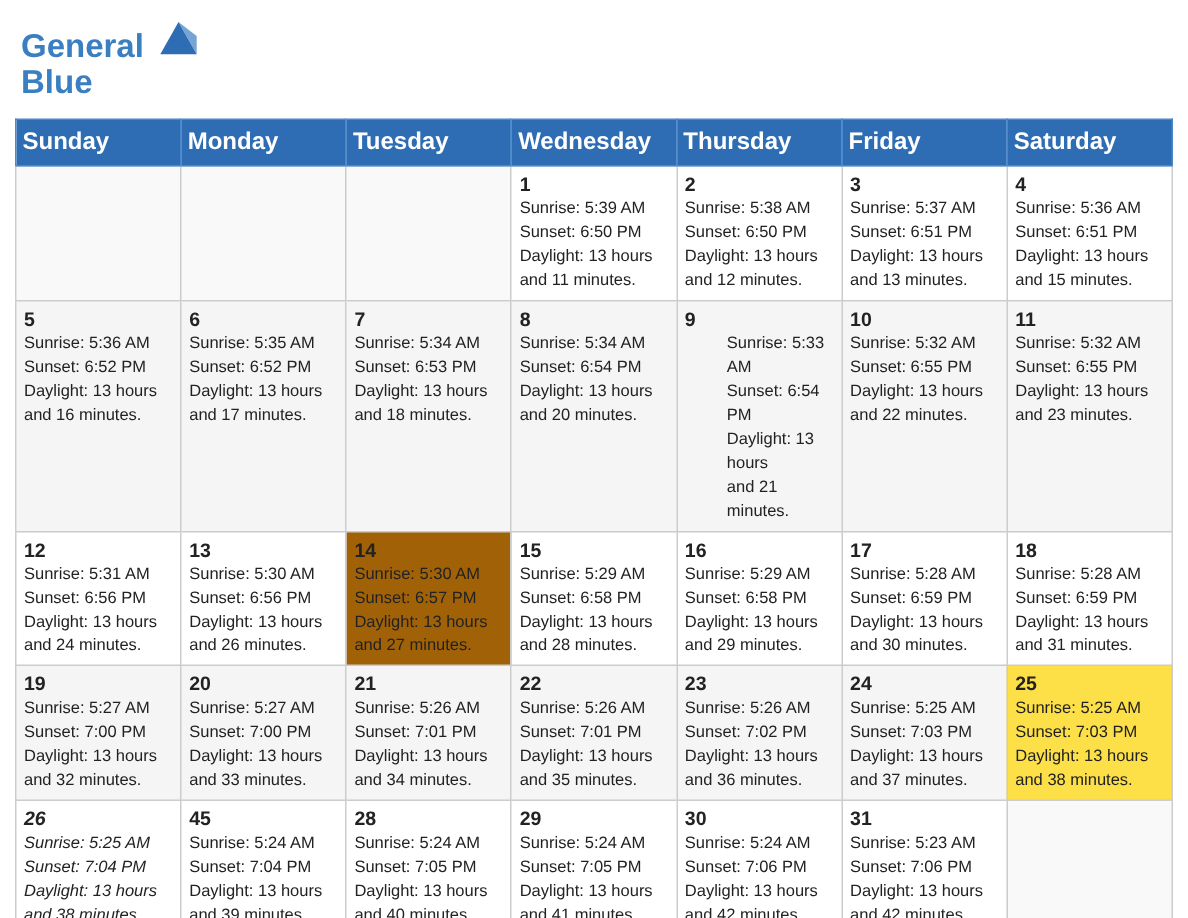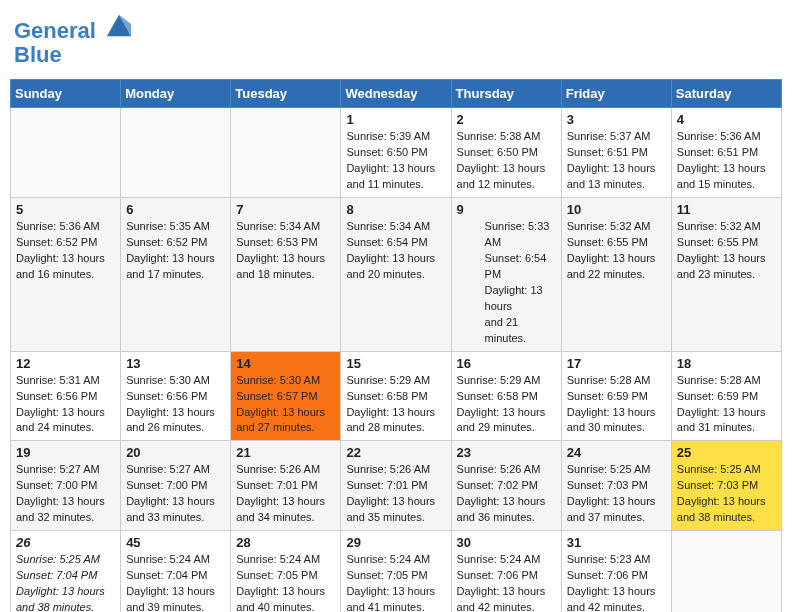--- a/index.html
+++ b/index.html
@@ -50,21 +50,21 @@
       color: #333;
     }
     .calendar {
       width: 100%;
       border-collapse: collapse;
       border: 1px solid #ccc;
     }
     .calendar th {
       background-color: #2e6db4;
       color: #fff;
-      font-size: 13px;
+      font-size: 16px;
       font-weight: bold;
       padding: 6px 4px;
       text-align: left;
       border: 1px solid #4a88c8;
     }
     .calendar td {
       vertical-align: top;
       padding: 4px 5px;
       font-size: 10.5px;
       color: #222;
@@ -222,21 +222,21 @@
 Daylight: 13 hours
 and 24 minutes.</div>
         </td>
         <td style="background: rgb(255, 255, 255);">
           <span class="day-number">13</span>
           <div class="day-info" style="white-space: pre-line;">Sunrise: 5:30 AM
 Sunset: 6:56 PM
 Daylight: 13 hours
 and 26 minutes.</div>
         </td>
-        <td style="background: #f97316;">
+        <td style="background: #a16207;">
           <span class="day-number">14</span>
           <div class="day-info" style="white-space: pre-line;">Sunrise: 5:30 AM
 Sunset: 6:57 PM
 Daylight: 13 hours
 and 27 minutes.</div>
         </td>
         <td style="background: rgb(255, 255, 255);">
           <span class="day-number">15</span>
           <div class="day-info" style="white-space: pre-line;">Sunrise: 5:29 AM
 Sunset: 6:58 PM

